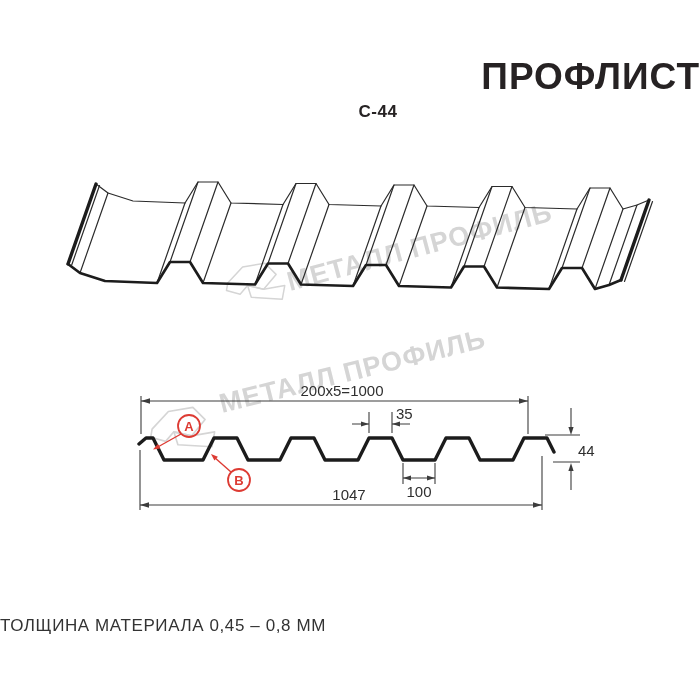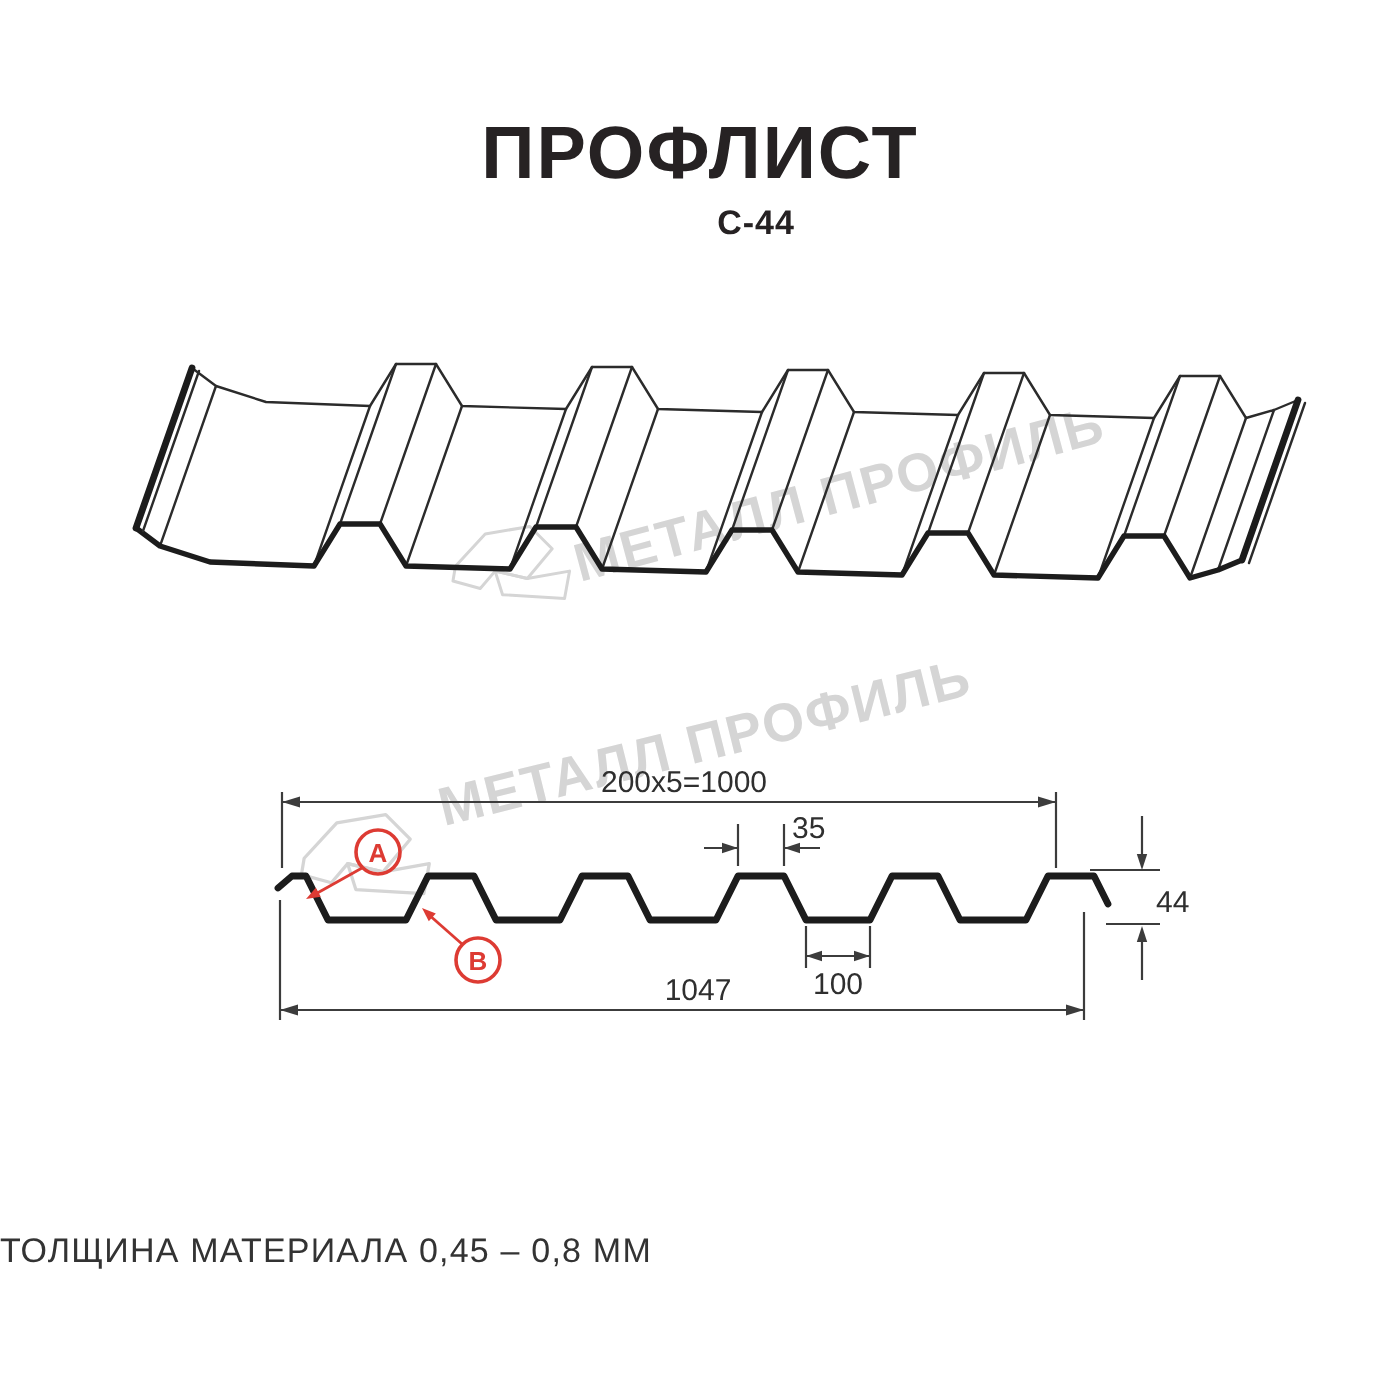--- a/index.html
+++ b/index.html
@@ -10,21 +10,21 @@
     --c-wm:#d5d5d5;
     --c-title:#262223;
     --c-footer:#333333;
   }
   html,body{margin:0;padding:0;background:#ffffff;}
   #canvas{
     position:relative;width:700px;height:700px;background:#ffffff;overflow:hidden;
     font-family:"Liberation Sans", sans-serif;
   }
   .title{
-    position:absolute;left:0;top:56px;width:700px;text-align:center;
+    position:absolute;left:0;top:56px;width:700px;text-align:right;
     font-size:37px;font-weight:bold;letter-spacing:1px;color:var(--c-title);
   }
   .subtitle{
     position:absolute;left:0;top:102px;width:700px;text-align:center;
     font-size:17px;font-weight:bold;letter-spacing:0.5px;color:var(--c-title);padding-left:28px;
   }
   .footer{
     position:absolute;left:0;top:616px;width:700px;text-align:left;
     font-size:17px;font-weight:400;letter-spacing:0.6px;color:var(--c-footer);
   }

